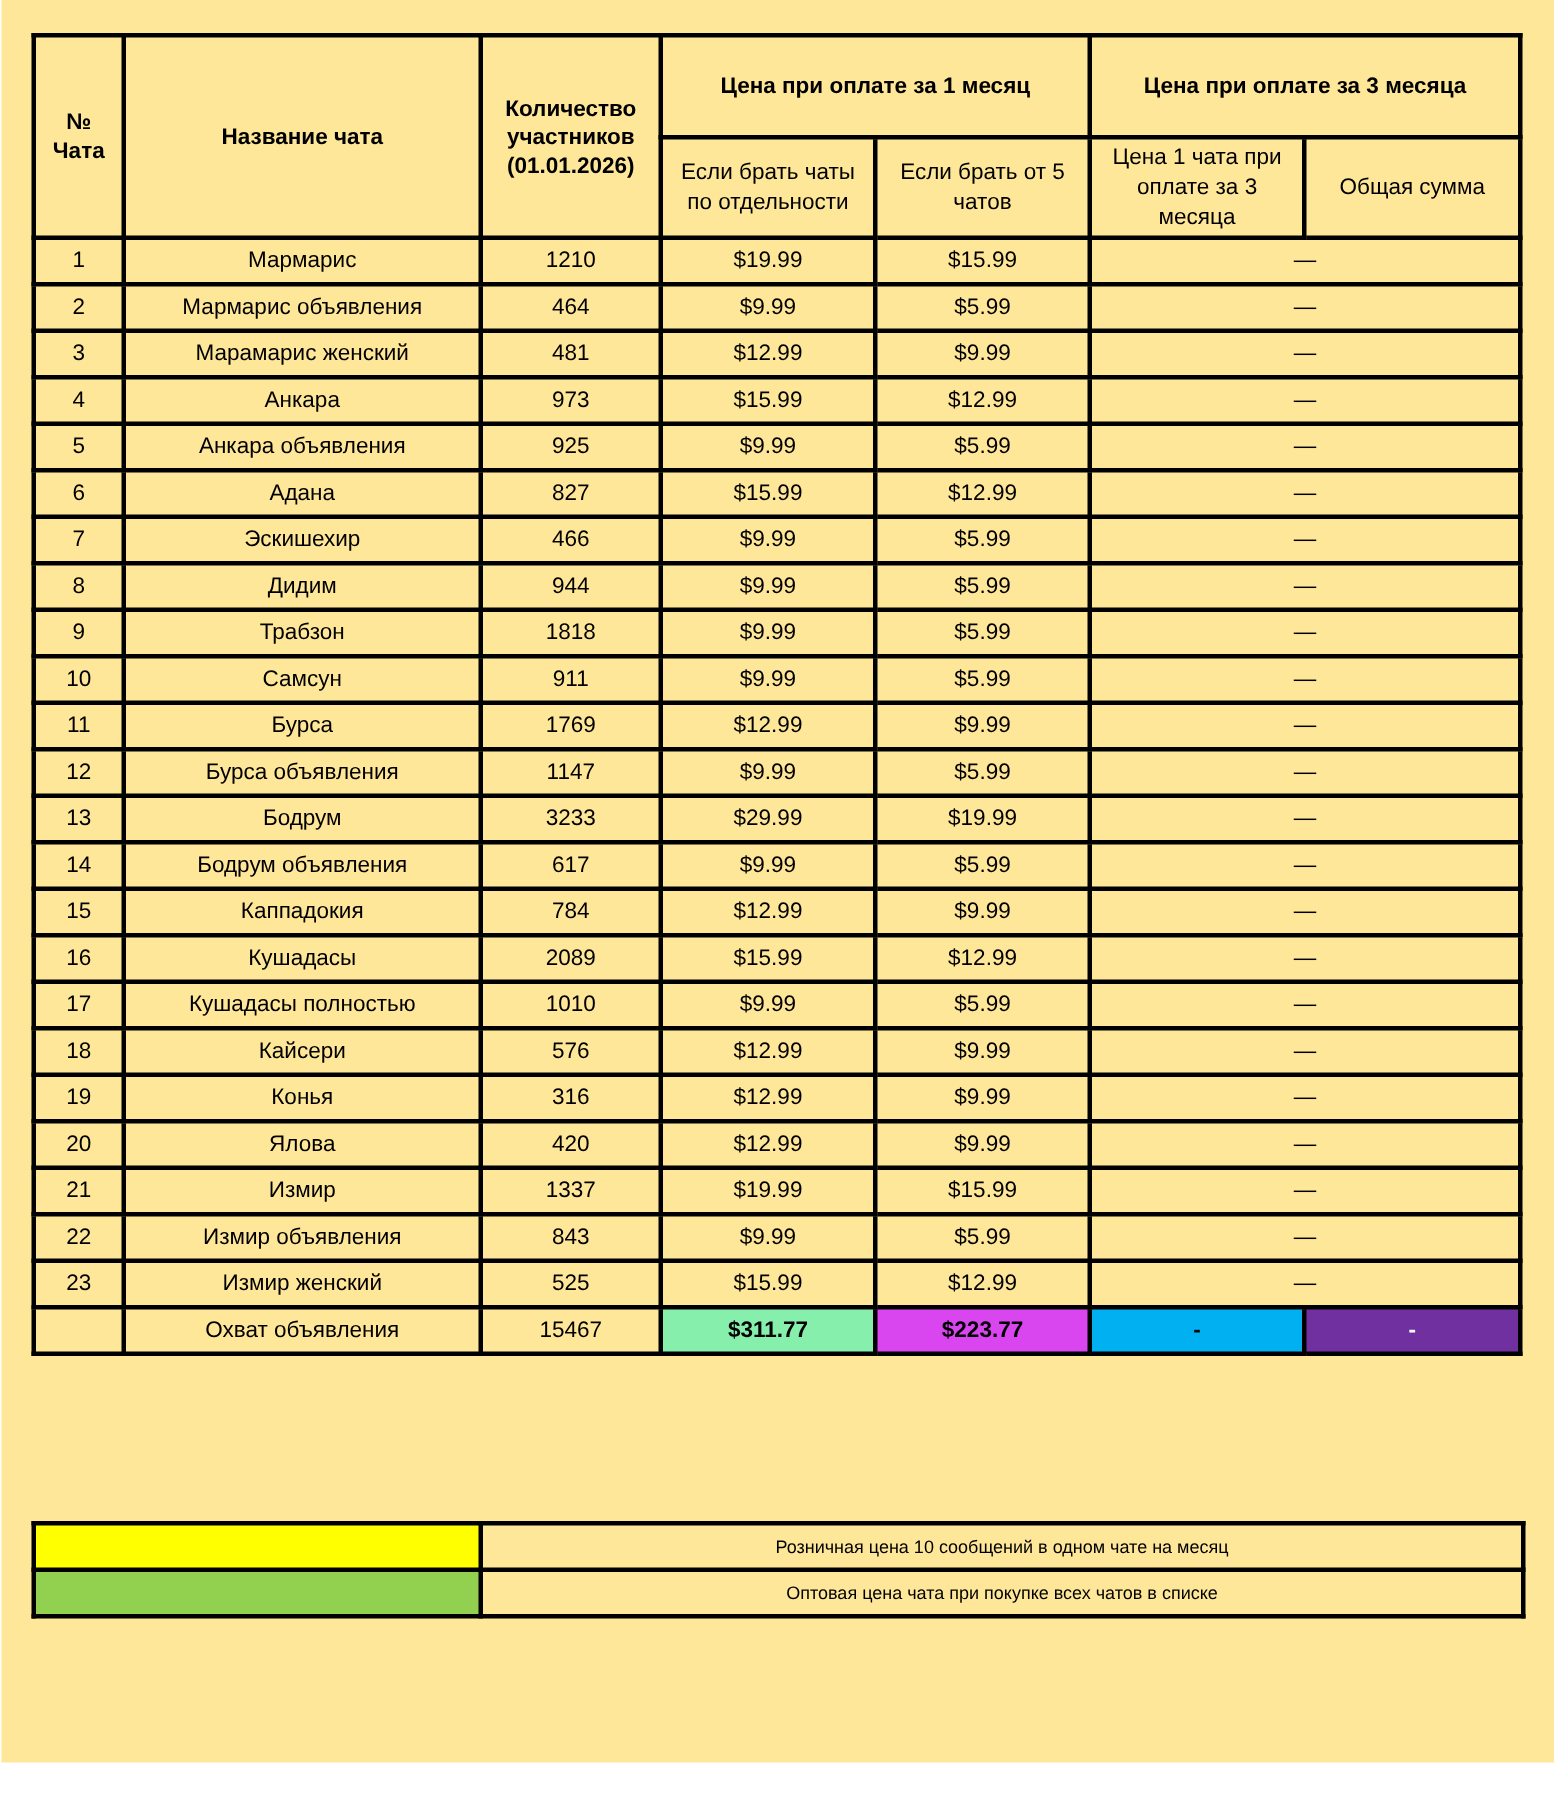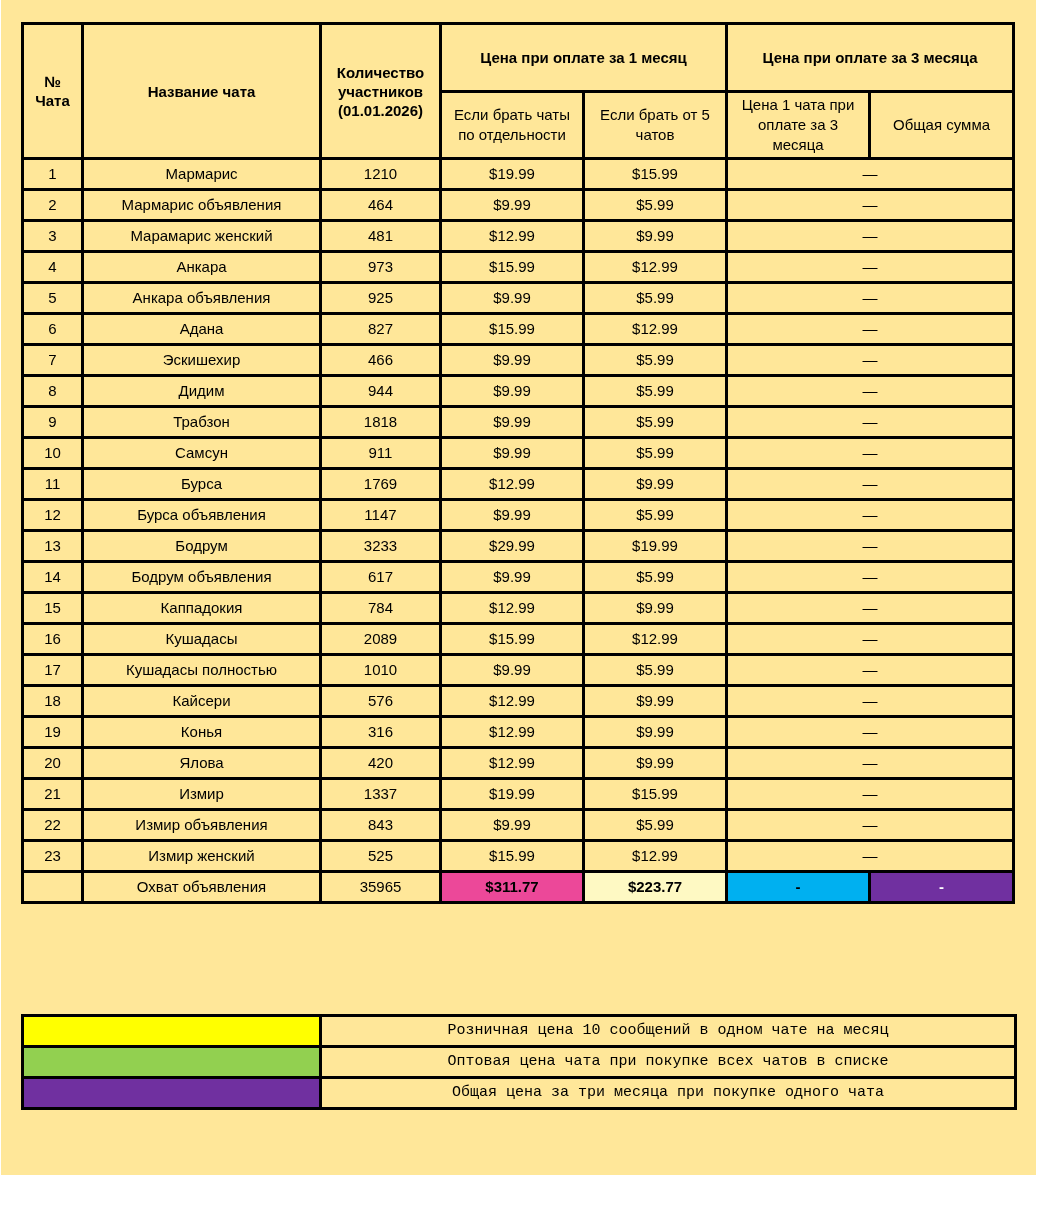--- a/index.html
+++ b/index.html
@@ -11,21 +11,21 @@
   table { border-collapse: collapse; position: absolute; table-layout: fixed; }
   td, th { border: 3px solid #000; text-align: center; vertical-align: middle; padding: 0 4px; color: #000; }
   #main { left: 21px; top: 22px; width: 993px; }
   #main th { font-weight: bold; font-size: 15px; line-height: 19px; }
   #main th.sub { font-weight: normal; font-size: 15px; line-height: 20px; }
   #main td { font-size: 15px; height: 28px; line-height: 28px; padding: 0; }
   .h1row th { height: 65px; }
   .h2row th { height: 64px; }
   .total td.bold { font-weight: bold; }
   #legend { left: 21px; top: 1014px; width: 993px; }
-  #legend td { height: 28px; font-size: 15px; line-height: 28px; padding: 0; font-family: Liberation Mono, monospace; }
+  #legend td { height: 28px; font-size: 12px; line-height: 28px; padding: 0; }
   .dash { font-size: 15px; }
 </style>
 </head>
 <body>
 
 <div class="sheet"></div>
 
 <table id="main">
   <colgroup>
     <col style="width:60px">
@@ -234,41 +234,37 @@
         <td>525</td>
         <td>$15.99</td>
         <td>$12.99</td>
         <td colspan="2" class="dash">—</td>
       </tr>
     </tbody>
   <tfoot>
     <tr class="total">
       <td></td>
       <td>Охват объявления</td>
-      <td>35965</td>
-      <td class="bold" style="background:#ec4899">$311.77</td>
-      <td class="bold" style="background:#fef9c3">$223.77</td>
+      <td>15467</td>
+      <td class="bold" style="background:#86efac">$311.77</td>
+      <td class="bold" style="background:#d946ef">$223.77</td>
       <td class="bold" style="background:#00b0f0">-</td>
       <td class="bold" style="background:#7030a0;color:#fff">-</td>
     </tr>
   </tfoot>
 </table>
 
 <table id="legend">
   <colgroup>
       <col style="width:298px">
       <col style="width:695px">
     </colgroup>
   <tbody id="legend-body">
       <tr>
         <td style="background: rgb(255, 255, 0);"></td>
         <td>Розничная цена 10 сообщений в одном чате на месяц</td>
       </tr>
       <tr>
         <td style="background: rgb(146, 208, 80);"></td>
         <td>Оптовая цена чата при покупке всех чатов в списке</td>
       </tr>
-      <tr>
-        <td style="background: rgb(112, 48, 160);"></td>
-        <td>Общая цена за три месяца при покупке одного чата</td>
-      </tr>
     </tbody>
 </table>
 
 </body></html>

